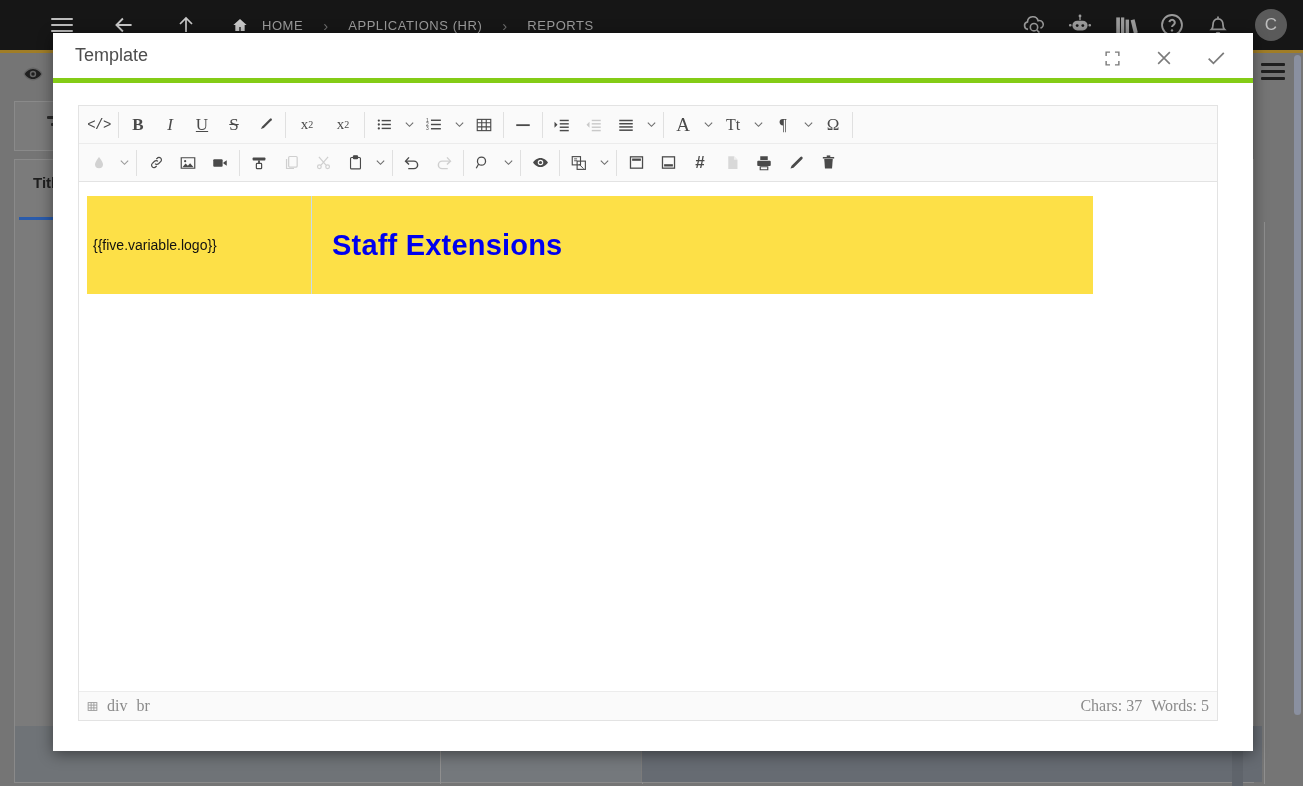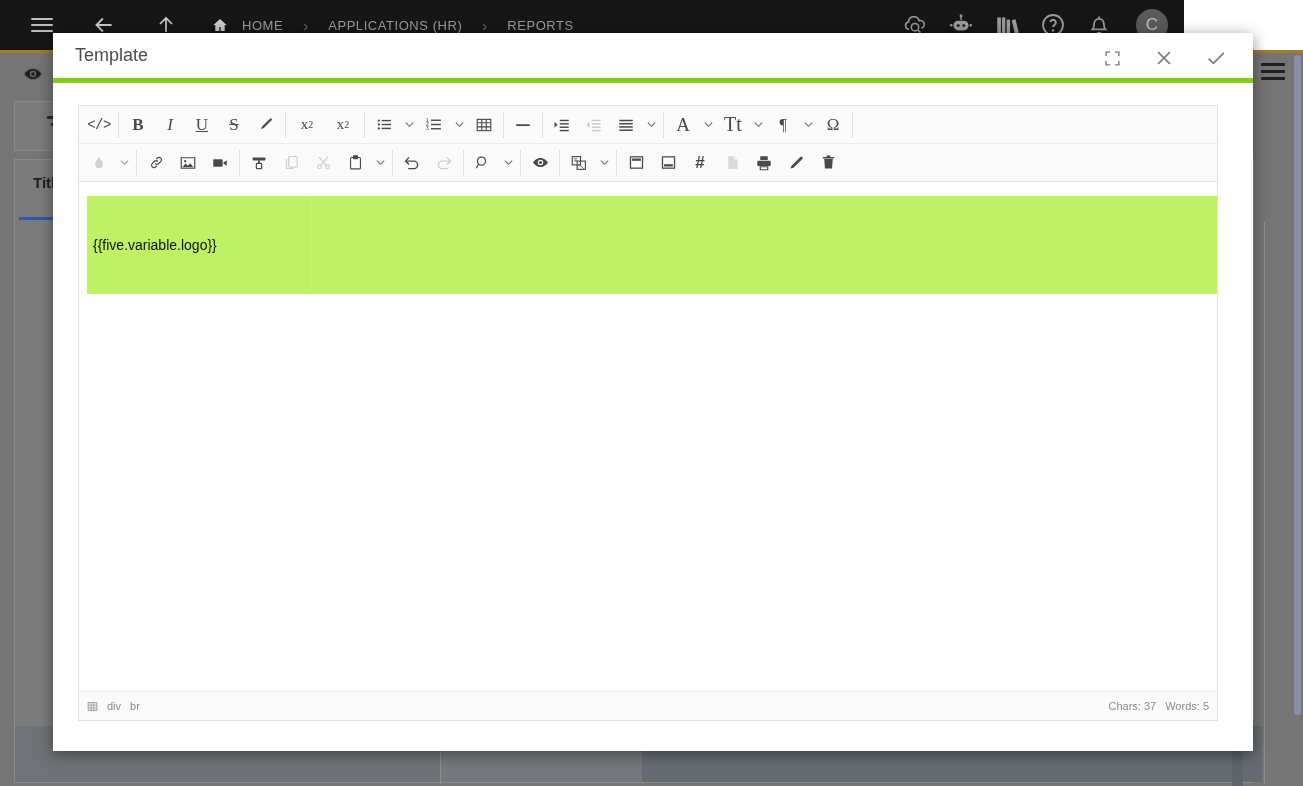--- a/index.html
+++ b/index.html
@@ -7,23 +7,23 @@
     width: 1303px; height: 786px;
     overflow: hidden;
     font-family: "Liberation Sans", sans-serif;
     background: #ffffff;
   }
 
   
   .app-root { position: absolute; inset: 0; background: #ffffff; }
 
   .topbar {
-    position: absolute; top: 0; left: 0; width: 1184px; height: 50px;
+    position: absolute; top: 0; left: 0; width: 1303px; height: 50px;
     background: #161616;
-    display: flex; align-items: center;
+    display: flex; align-items: center; padding-left: 20px;
   }
   .topbar-left { display: flex; align-items: center; gap: 0; padding-left: 20px; }
   .tb-icon {
     width: 44px; height: 44px; display: flex; align-items: center; justify-content: center;
     color: #c8c8c8;
   }
   .hamburger { display: flex; flex-direction: column; gap: 4px; width: 22px; }
   .hamburger span { display: block; height: 2px; background: #bdbdbd; border-radius: 1px; }
 
   .crumbs { display: flex; align-items: center; margin-left: 24px; }
@@ -143,37 +143,37 @@
   .sup-ico sup, .sup-ico sub { font-size: 10px; }
   .code-ico { font-family: "Liberation Mono", monospace; font-size: 14px; letter-spacing:-.5px;}
   .omega { font-size: 17px; }
   .para { font-size: 16px; }
 
   .canvas {
     flex: 1; background: #ffffff; overflow: hidden; position: relative;
     padding: 14px 8px 0 8px;
   }
   .tmpl-table {
-    width: 1130px; background: #bef264; display: flex; height: 98px;
+    width: 1006px; background: #fde047; display: flex; height: 98px;
   }
   .cell-left {
     width: 225px; display:flex; align-items:center; padding-left: 6px;
     border-right: 1px solid #c6dbee;
   }
   .cell-left .txt { font-size: 14px; color: #111; font-family: "Liberation Sans", sans-serif; }
   .cell-right { flex: 1; display:flex; align-items:center; padding-left: 20px; }
   .heading {
     font-size: 29px; font-weight: bold; color: #0000ee;
     font-family: "Liberation Sans", sans-serif; letter-spacing: .2px;
   }
 
   .statusbar {
     height: 26px; background: #fafafa; border-top: 1px solid #ececec;
     display: flex; align-items: center; padding: 14px 8px;
-    font-size: 11px; color: #8b8b8b;
+    font-size: 16px; color: #8b8b8b; font-family: Liberation Serif, serif;
   }
   .sb-left { display:flex; align-items:center; gap: 9px; }
   .sb-tag { cursor:pointer; }
   .sb-right { margin-left: auto; display:flex; gap: 9px; }
   .sb-tableico { color:#9a9a9a; display:flex; align-items:center;}
 </style>
 </head>
 <body>
 
 <div class="app-root">
@@ -437,21 +437,21 @@
         </div>
       </div>
       <div class="tsep"></div>
       <div class="tgrp">
         <div class="tbtn serif" style="font-size:19px;">A</div>
         <div class="chev">
           <svg width="11" height="11" viewBox="0 0 24 24" fill="none" stroke="#6d6d6d" stroke-width="2.4">
               <path d="M4 8l8 8 8-8"></path>
             </svg>
         </div>
-        <div class="tbtn serif" style="font-size:20px;">Tt</div>
+        <div class="tbtn serif" style="font-size:16px;">Tt</div>
         <div class="chev">
           <svg width="11" height="11" viewBox="0 0 24 24" fill="none" stroke="#6d6d6d" stroke-width="2.4">
               <path d="M4 8l8 8 8-8"></path>
             </svg>
         </div>
         <div class="tbtn serif para">¶</div>
         <div class="chev">
           <svg width="11" height="11" viewBox="0 0 24 24" fill="none" stroke="#6d6d6d" stroke-width="2.4">
               <path d="M4 8l8 8 8-8"></path>
             </svg>
@@ -624,20 +624,23 @@
               <rect x="9.5" y="2" width="5" height="2.2"></rect>
             </svg>
         </div>
       </div>
     </div>
 
     <div class="canvas">
       <div class="tmpl-table">
         <div class="cell-left">
           <span class="txt">{{five.variable.logo}}</span>
+        </div>
+        <div class="cell-right">
+          <span class="heading">Staff Extensions</span>
         </div>
       </div>
     </div>
 
     <div class="statusbar">
       <div class="sb-left">
         <span class="sb-tableico">
           <svg width="11" height="11" viewBox="0 0 24 24" fill="none" stroke="#9a9a9a" stroke-width="2">
             <rect x="2.5" y="3.5" width="19" height="17"></rect>
               <path d="M2.5 9h19M2.5 15h19M9 3.5v17M15 3.5v17"></path>

